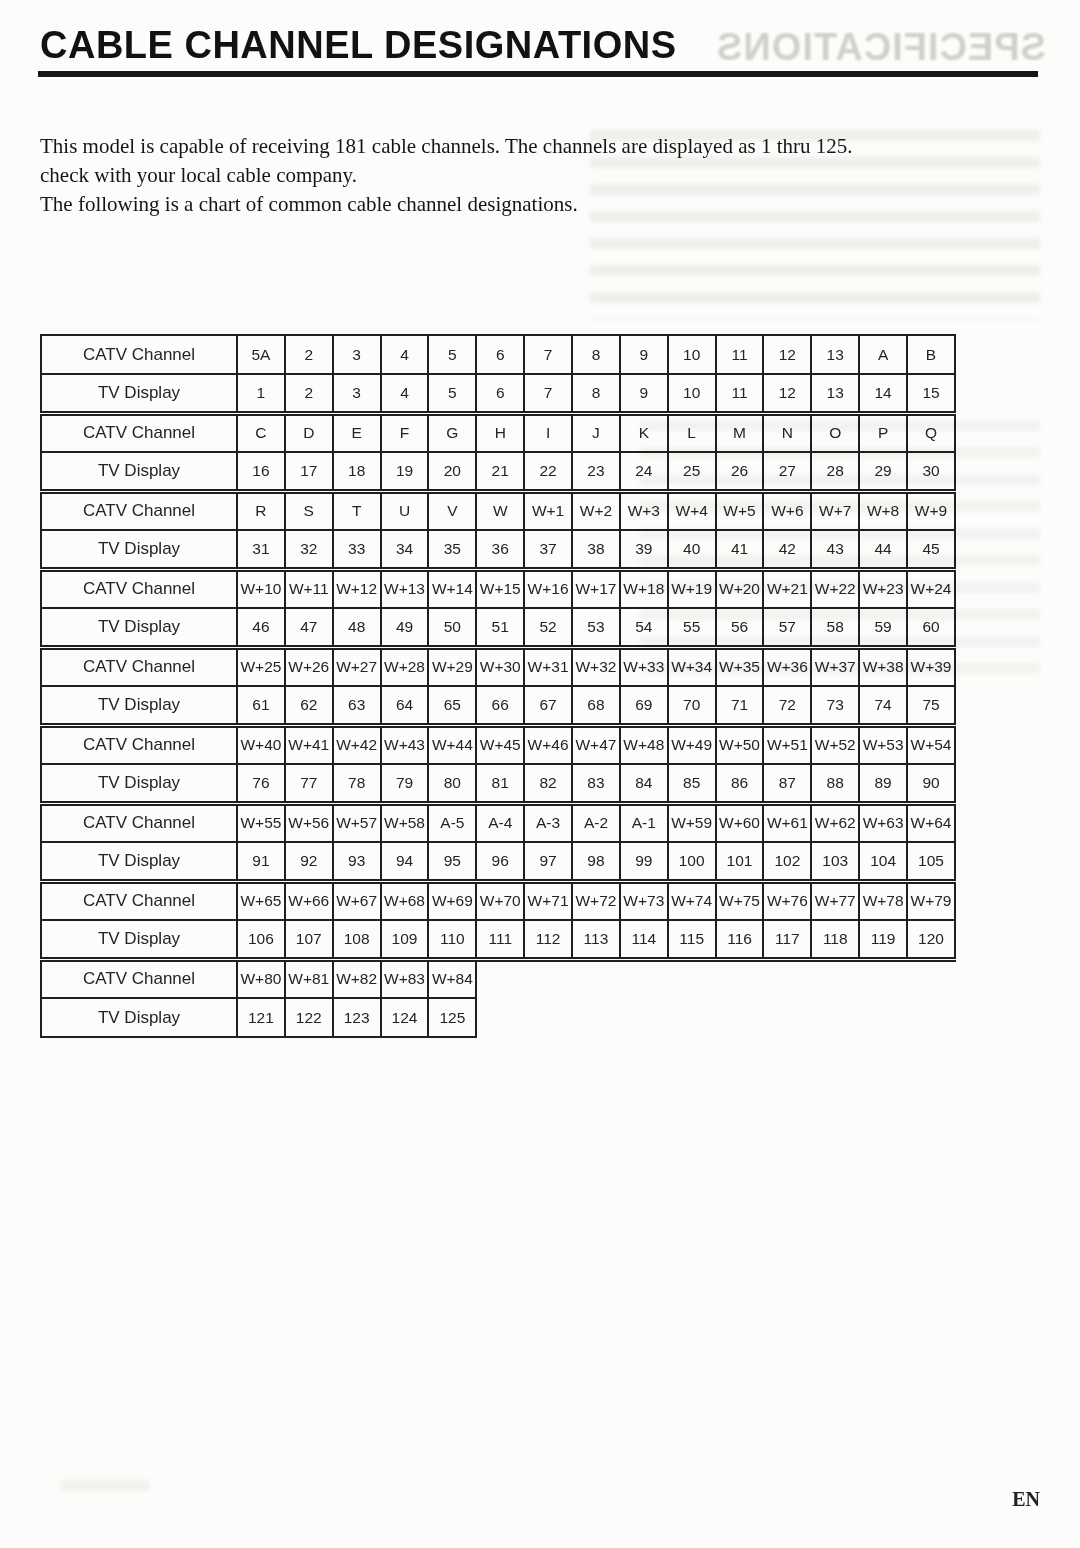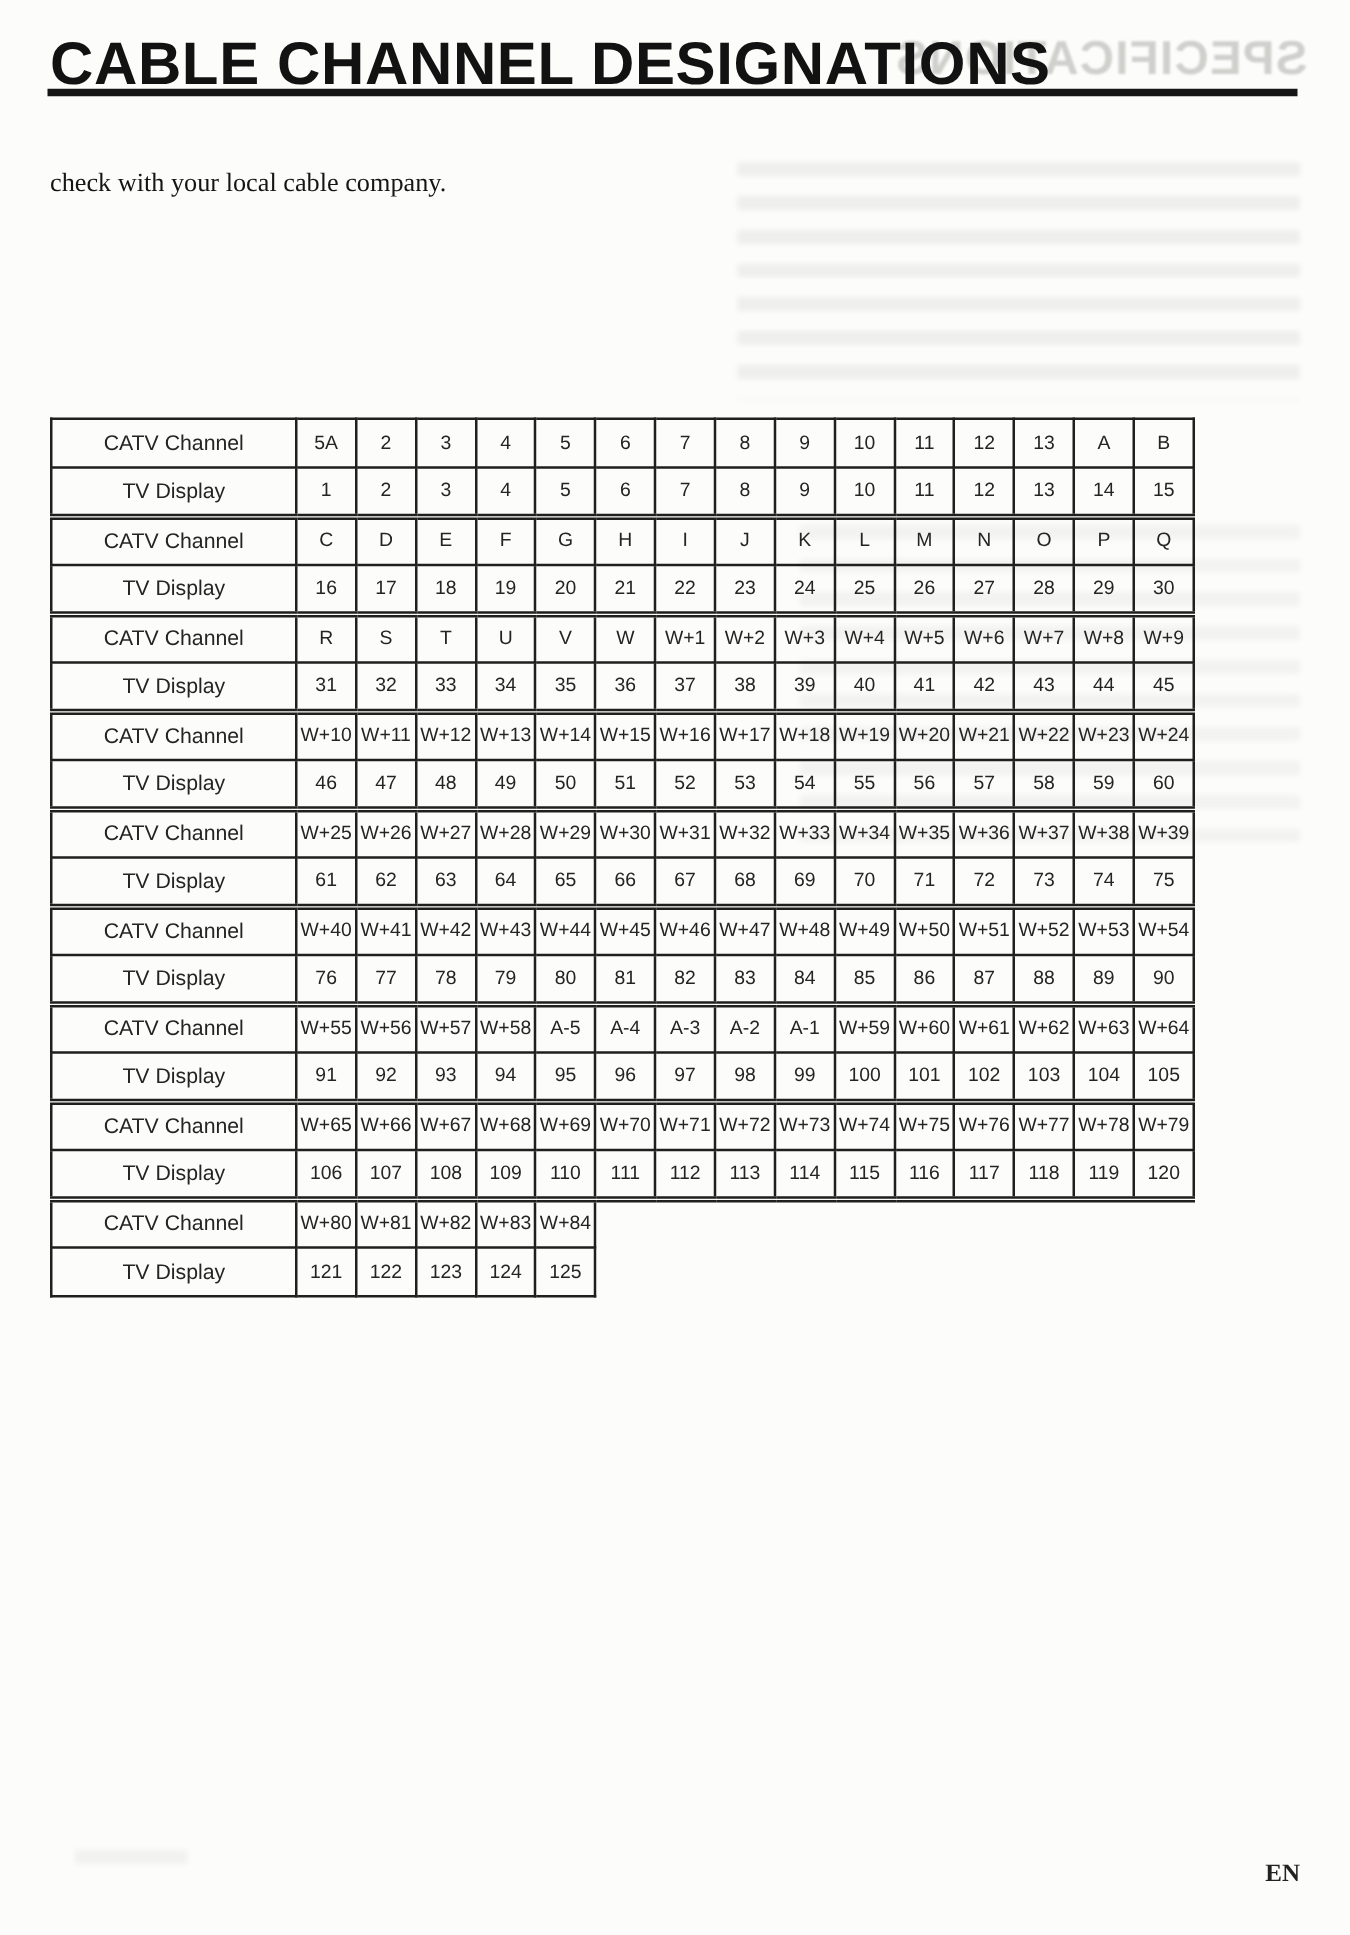--- a/index.html
+++ b/index.html
@@ -11,21 +11,21 @@
     font-family: "Liberation Serif", serif;
     overflow: hidden;
   }
 
   
   .doc-title {
     position: absolute;
     left: 40px; top: 24px;
     font-family: "Liberation Sans", sans-serif;
     font-weight: bold;
-    font-size: 48px;
+    font-size: 38px;
     letter-spacing: 0.5px;
     color: #121212;
     white-space: nowrap;
   }
   .title-rule {
     position: absolute;
     left: 38px; top: 71px;
     width: 1000px; height: 6px;
     background: #161616;
   }
@@ -115,21 +115,23 @@
 
 <div class="ghost-title">SPECIFICATIONS</div>
 <div class="bleed-blob blob-1"></div>
 <div class="bleed-blob blob-2"></div>
 <div class="bleed-blob blob-3"></div>
 
 <div class="doc-title">CABLE CHANNEL DESIGNATIONS</div>
 <div class="title-rule"></div>
 
 <div class="intro">
+  <div>This model is capable of receiving 181 cable channels. The channels are displayed as 1 thru 125.</div>
   <div>check with your local cable company.</div>
+  <div>The following is a chart of common cable channel designations.</div>
 </div>
 
 <div class="table-wrap">
   <table class="channels">
     <colgroup>
       <col class="label-col">
       <col>
         <col>
         <col>
         <col>

